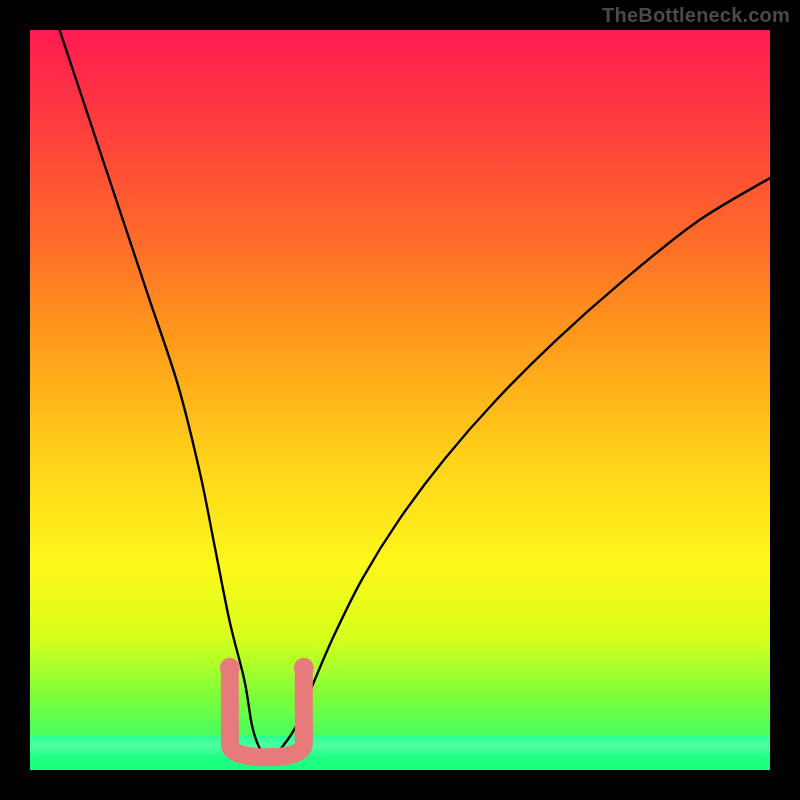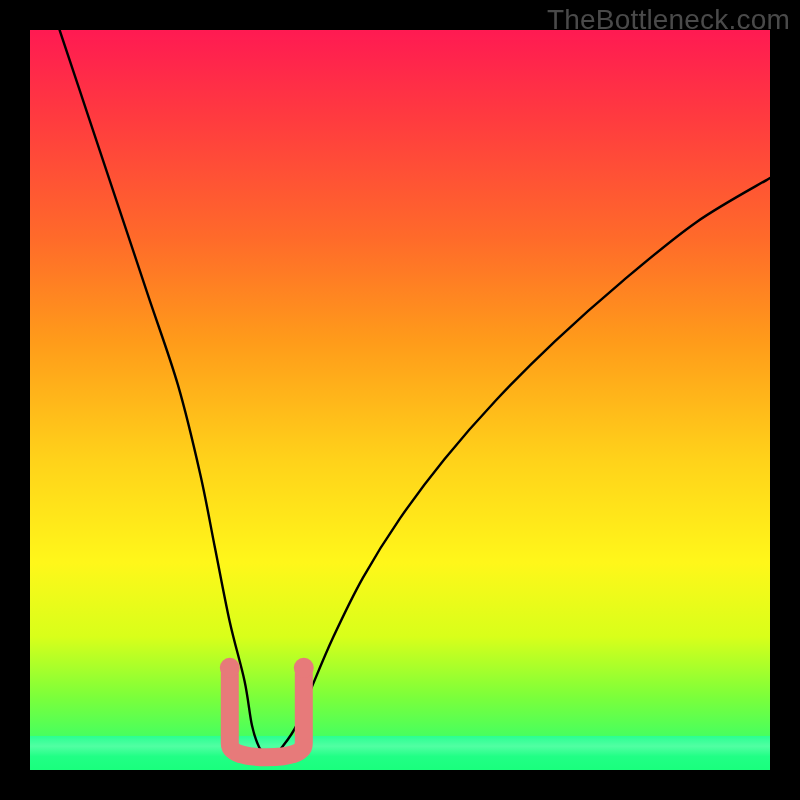--- a/index.html
+++ b/index.html
@@ -27,22 +27,22 @@
       #d8ff1a 82%,
       #7dff3a 90%,
       #1aff7d 100%
     );
   }
   .attribution {
     position: absolute;
     top: 4px;
     right: 10px;
     color: #4a4a4a;
-    font-size: 28px;
-    font-weight: 400;
+    font-size: 20px;
+    font-weight: 700;
     letter-spacing: 0.2px;
   }
   .green-band {
     position: absolute;
     left: 0;
     right: 0;
     bottom: 0;
     height: 34px;
     background: linear-gradient(to bottom,
       rgba(255,255,255,0) 0%,

